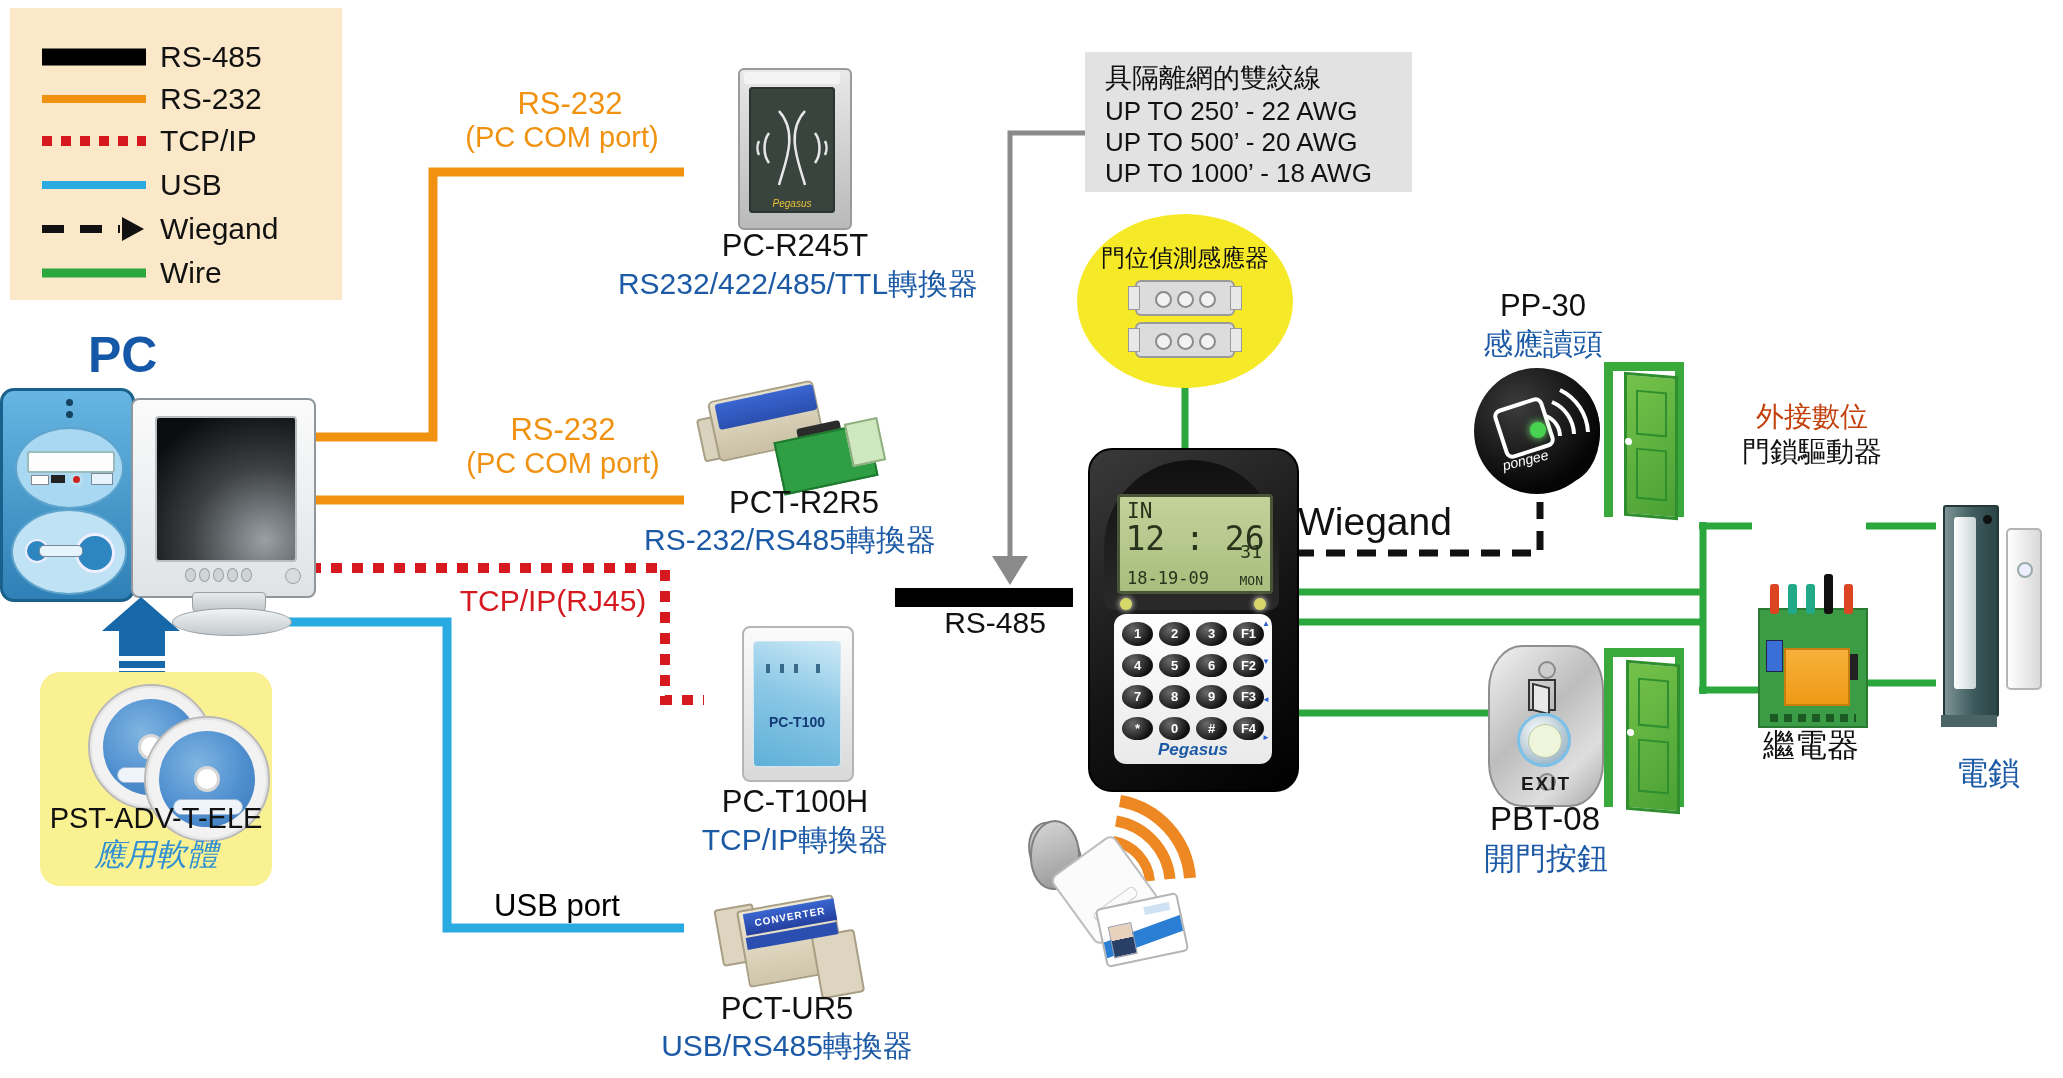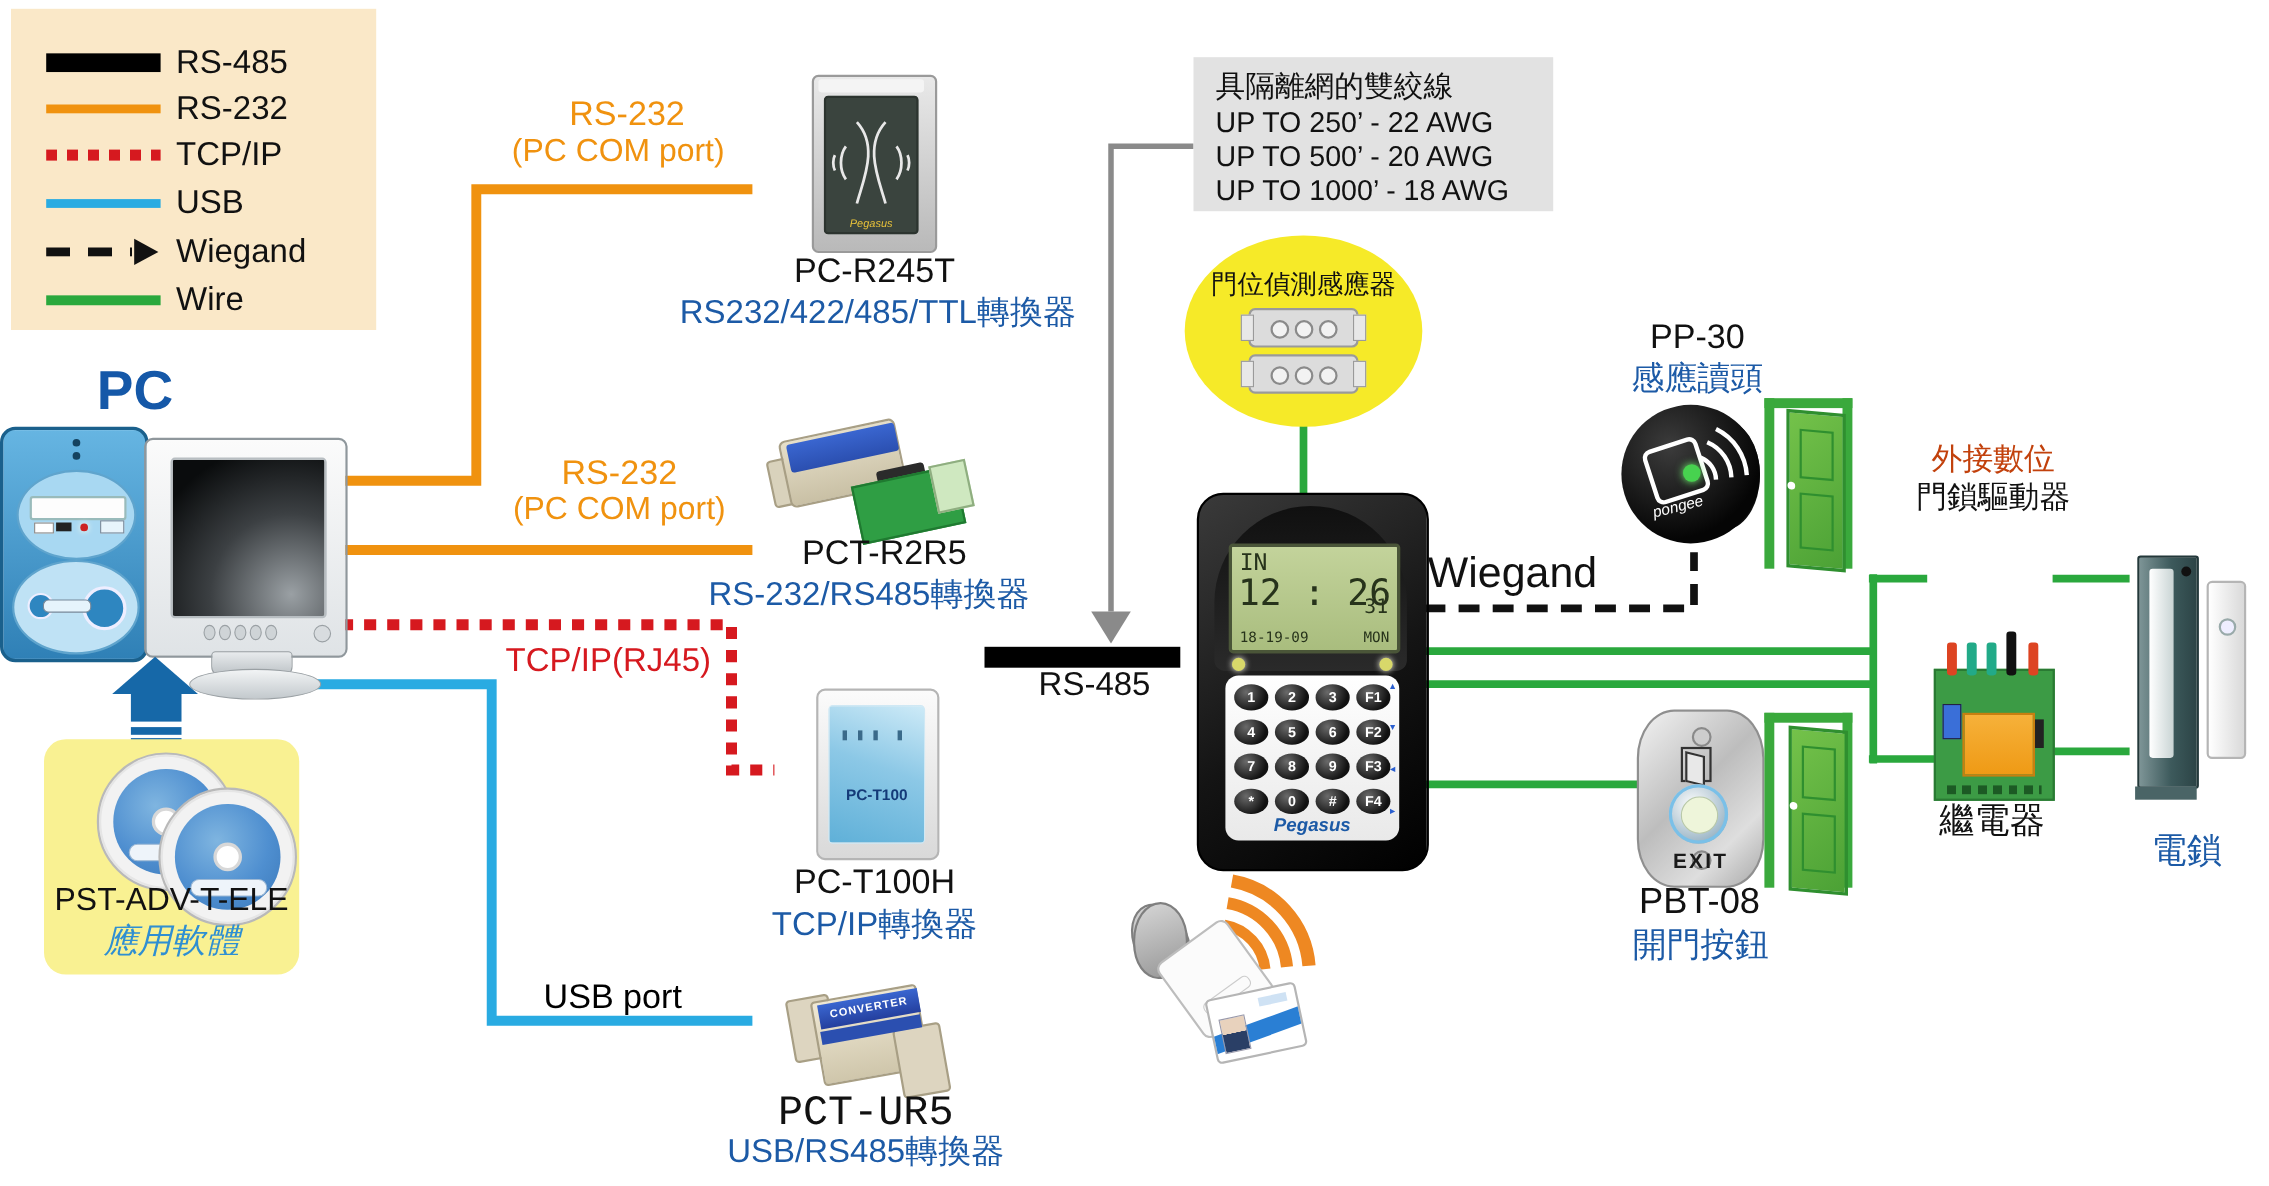--- a/index.html
+++ b/index.html
@@ -123,21 +123,21 @@
   
   .controller{left:1088px;top:448px;width:207px;height:340px;background:linear-gradient(145deg,#3a3a3a,#141414 55%,#000);
     border-radius:24px;border:2px solid #000;}
   .controller .arch{position:absolute;left:14px;top:10px;width:175px;height:150px;border-radius:90px 90px 10px 10px;
     background:linear-gradient(180deg,#101010,#2a2a2a);}
   .lcd{position:absolute;left:27px;top:44px;width:150px;height:94px;background:linear-gradient(180deg,#c3d39b,#a9bd7e);
     border:3px solid #4a5538;border-radius:4px;color:#27331b;font-family:"DejaVu Sans Mono",monospace;}
   .lcd .mode{position:absolute;left:7px;top:2px;font-size:21px;}
   .lcd .time{position:absolute;left:50%;top:22px;transform:translateX(-50%);font-size:33px;white-space:nowrap;}
   .lcd .day{position:absolute;right:8px;top:44px;font-size:18px;}
-  .lcd .date{position:absolute;left:7px;bottom:3px;font-size:13px;}
+  .lcd .date{position:absolute;left:7px;bottom:3px;font-size:17px;}
   .lcd .wkd{position:absolute;right:7px;bottom:3px;font-size:13px;}
   .led{position:absolute;top:148px;width:12px;height:12px;border-radius:50%;background:#d8d86a;box-shadow:0 0 6px #ffe;}
   .keypanel{position:absolute;left:24px;top:164px;width:158px;height:150px;background:linear-gradient(180deg,#ffffff,#e9e9e9);
     border-radius:12px;}
   .keys{position:absolute;left:8px;top:8px;width:142px;height:118px;display:grid;
     grid-template-columns:repeat(4,1fr);grid-template-rows:repeat(4,1fr);gap:8px 6px;}
   .keys span{background:radial-gradient(circle at 35% 30%,#6a6a6a,#111 70%);border-radius:50%;
     color:#fff;font-size:13px;font-weight:bold;display:flex;align-items:center;justify-content:center;}
   .navcol{position:absolute;right:2px;top:6px;height:122px;display:flex;flex-direction:column;justify-content:space-between;}
   .navcol i{font-style:normal;color:#2a5fd0;font-size:8px;line-height:8px;}
@@ -365,21 +365,21 @@
   <div class="lbl center" style="left:795px;top:784px;font-size:31px;">PC-T100H</div>
   <div class="lbl center blue" style="left:795px;top:820px;font-size:30px;">TCP/IP轉換器</div>
 
   <div class="abs ur5">
     <div class="endL"></div>
     <div class="body"></div>
     <div class="endR"></div>
     <div class="band">CONVERTER</div>
     <div class="band2"></div>
   </div>
-  <div class="lbl center" style="left:787px;top:991px;font-size:38px;font-family:Liberation Mono, monospace;">PCT-UR5</div>
+  <div class="lbl center" style="left:787px;top:991px;font-size:31px;">PCT-UR5</div>
   <div class="lbl center blue" style="left:787px;top:1026px;font-size:30px;">USB/RS485轉換器</div>
 
   <div class="abs specbox">
     <div class="spec-title">具隔離網的雙絞線</div>
     <div class="spec-line" style="top:44px;">UP TO 250’ - 22 AWG</div>
     <div class="spec-line" style="top:75px;">UP TO 500’ - 20 AWG</div>
     <div class="spec-line" style="top:106px;">UP TO 1000’ - 18 AWG</div>
   </div>
 
   <div class="abs busbar"></div>

